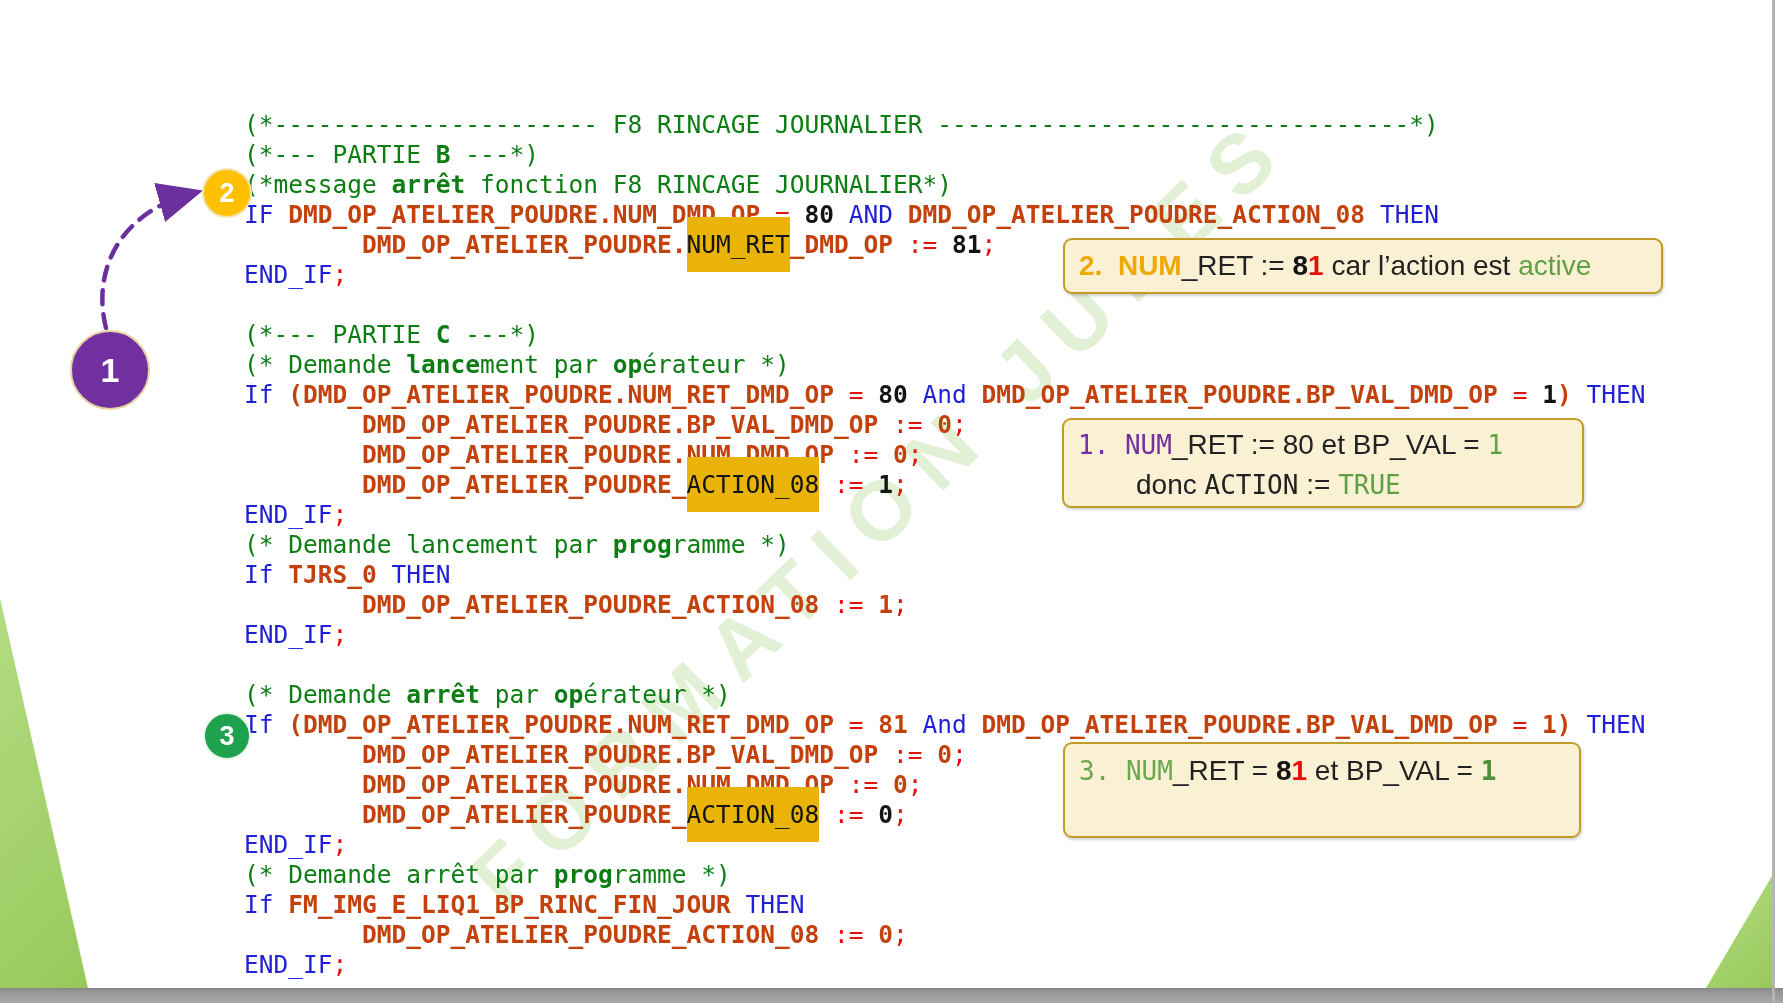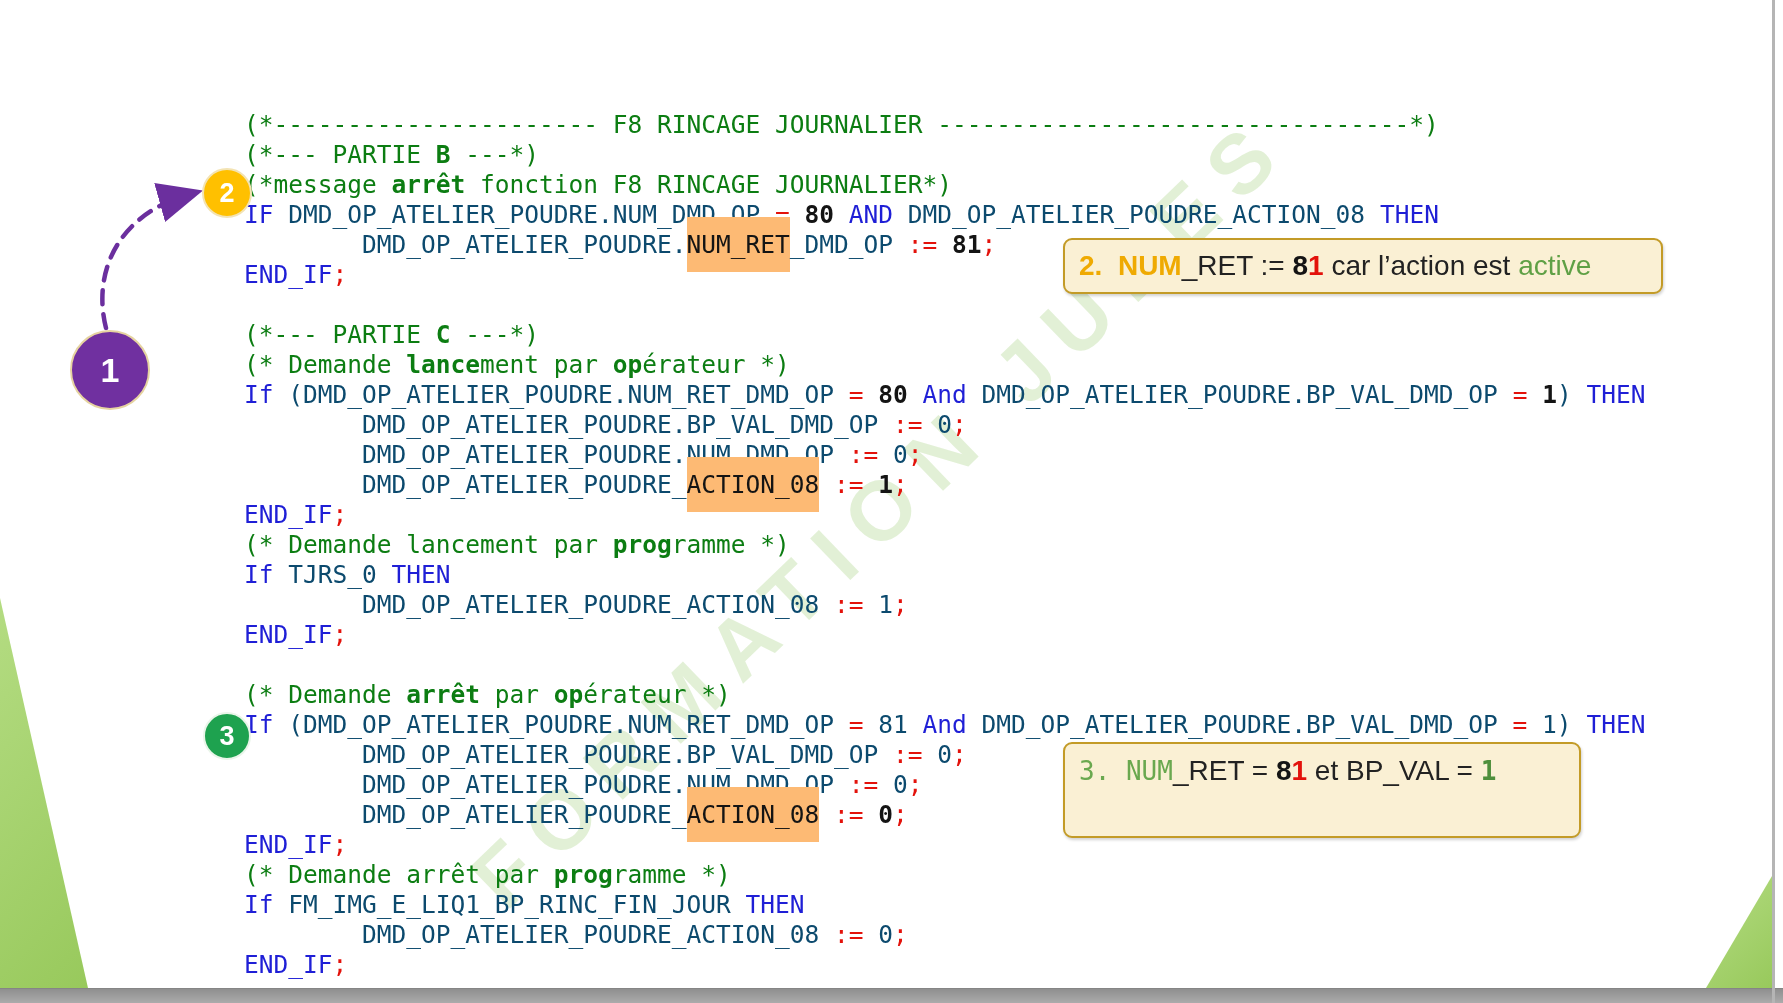--- a/index.html
+++ b/index.html
@@ -25,22 +25,22 @@
   .code{
     position:absolute; left:244px; top:110px; z-index:2; margin:0;
     font-family:"DejaVu Sans Mono", monospace; font-size:24.5px;
   }
   .code-line{height:30px; line-height:30px; white-space:pre;}
   .s-c {color:#0c7d12;}
   .s-cb{color:#0c7d12; font-weight:bold;}
   .s-k {color:#1f1fd6;}
   .s-o {color:#e3120b;}
   .s-n {color:#141414; font-weight:bold;}
-  .s-t {color:#0c4a6e;}
-  .s-h {color:#141414; background:#fdba74; padding:13px 0;}
+  .s-t {color:#c2410c;font-weight:bold;}
+  .s-h {color:#141414; background:#eab308; padding:13px 0;}
   
   .callout{
     position:absolute; z-index:3; background:#faf0d4; border:2.5px solid #c39b27;
     border-radius:9px; box-shadow:1px 2px 3px rgba(0,0,0,0.18);
     font-size:28px; color:#222; padding:18px 14px; box-sizing:border-box;
   }
   .callout .line{line-height:40px; white-space:pre;}
   .callout .line2{padding-left:58px;}
   .callout-2{left:1063px; top:238px; width:600px; height:56px; display:flex; align-items:center;}
   .callout-1{left:1062px; top:418px; width:522px; height:90px; padding-top:5px;}
@@ -81,20 +81,24 @@
   <div class="tri tri-left"></div>
   <div class="tri tri-right"></div>
   <div class="watermark">FORMATION JULES</div>
 
 
   <pre class="code"><div class="code-line"><span class="s-c">(*---------------------- F8 RINCAGE JOURNALIER --------------------------------*)</span></div><div class="code-line"><span class="s-c">(*--- PARTIE </span><span class="s-cb">B</span><span class="s-c"> ---*)</span></div><div class="code-line"><span class="s-c">(*message </span><span class="s-cb">arrêt</span><span class="s-c"> fonction F8 RINCAGE JOURNALIER*)</span></div><div class="code-line"><span class="s-k">IF</span><span class="s-t"> DMD_OP_ATELIER_POUDRE.NUM_DMD_OP </span><span class="s-o">=</span><span class="s-t"> </span><span class="s-n">80</span><span class="s-t"> </span><span class="s-k">AND</span><span class="s-t"> DMD_OP_ATELIER_POUDRE_ACTION_08 </span><span class="s-k">THEN</span></div><div class="code-line"><span class="s-t">        DMD_OP_ATELIER_POUDRE.</span><span class="s-h">NUM_RET</span><span class="s-t">_DMD_OP </span><span class="s-o">:=</span><span class="s-t"> </span><span class="s-n">81</span><span class="s-o">;</span></div><div class="code-line"><span class="s-k">END_IF</span><span class="s-o">;</span></div><div class="code-line"></div><div class="code-line"><span class="s-c">(*--- PARTIE </span><span class="s-cb">C</span><span class="s-c"> ---*)</span></div><div class="code-line"><span class="s-c">(* Demande </span><span class="s-cb">lance</span><span class="s-c">ment par </span><span class="s-cb">op</span><span class="s-c">érateur *)</span></div><div class="code-line"><span class="s-k">If</span><span class="s-t"> (DMD_OP_ATELIER_POUDRE.NUM_RET_DMD_OP </span><span class="s-o">=</span><span class="s-t"> </span><span class="s-n">80</span><span class="s-t"> </span><span class="s-k">And</span><span class="s-t"> DMD_OP_ATELIER_POUDRE.BP_VAL_DMD_OP </span><span class="s-o">=</span><span class="s-t"> </span><span class="s-n">1</span><span class="s-t">) </span><span class="s-k">THEN</span></div><div class="code-line"><span class="s-t">        DMD_OP_ATELIER_POUDRE.BP_VAL_DMD_OP </span><span class="s-o">:=</span><span class="s-t"> 0</span><span class="s-o">;</span></div><div class="code-line"><span class="s-t">        DMD_OP_ATELIER_POUDRE.NUM_DMD_OP </span><span class="s-o">:=</span><span class="s-t"> 0</span><span class="s-o">;</span></div><div class="code-line"><span class="s-t">        DMD_OP_ATELIER_POUDRE_</span><span class="s-h">ACTION_08</span><span class="s-t"> </span><span class="s-o">:=</span><span class="s-t"> </span><span class="s-n">1</span><span class="s-o">;</span></div><div class="code-line"><span class="s-k">END_IF</span><span class="s-o">;</span></div><div class="code-line"><span class="s-c">(* Demande lancement par </span><span class="s-cb">prog</span><span class="s-c">ramme *)</span></div><div class="code-line"><span class="s-k">If</span><span class="s-t"> TJRS_0 </span><span class="s-k">THEN</span></div><div class="code-line"><span class="s-t">        DMD_OP_ATELIER_POUDRE_ACTION_08 </span><span class="s-o">:=</span><span class="s-t"> 1</span><span class="s-o">;</span></div><div class="code-line"><span class="s-k">END_IF</span><span class="s-o">;</span></div><div class="code-line"></div><div class="code-line"><span class="s-c">(* Demande </span><span class="s-cb">arrêt</span><span class="s-c"> par </span><span class="s-cb">op</span><span class="s-c">érateur *)</span></div><div class="code-line"><span class="s-k">If</span><span class="s-t"> (DMD_OP_ATELIER_POUDRE.NUM_RET_DMD_OP </span><span class="s-o">=</span><span class="s-t"> 81 </span><span class="s-k">And</span><span class="s-t"> DMD_OP_ATELIER_POUDRE.BP_VAL_DMD_OP </span><span class="s-o">=</span><span class="s-t"> 1) </span><span class="s-k">THEN</span></div><div class="code-line"><span class="s-t">        DMD_OP_ATELIER_POUDRE.BP_VAL_DMD_OP </span><span class="s-o">:=</span><span class="s-t"> 0</span><span class="s-o">;</span></div><div class="code-line"><span class="s-t">        DMD_OP_ATELIER_POUDRE.NUM_DMD_OP </span><span class="s-o">:=</span><span class="s-t"> 0</span><span class="s-o">;</span></div><div class="code-line"><span class="s-t">        DMD_OP_ATELIER_POUDRE_</span><span class="s-h">ACTION_08</span><span class="s-t"> </span><span class="s-o">:=</span><span class="s-t"> </span><span class="s-n">0</span><span class="s-o">;</span></div><div class="code-line"><span class="s-k">END_IF</span><span class="s-o">;</span></div><div class="code-line"><span class="s-c">(* Demande arrêt par </span><span class="s-cb">prog</span><span class="s-c">ramme *)</span></div><div class="code-line"><span class="s-k">If</span><span class="s-t"> FM_IMG_E_LIQ1_BP_RINC_FIN_JOUR </span><span class="s-k">THEN</span></div><div class="code-line"><span class="s-t">        DMD_OP_ATELIER_POUDRE_ACTION_08 </span><span class="s-o">:=</span><span class="s-t"> 0</span><span class="s-o">;</span></div><div class="code-line"><span class="s-k">END_IF</span><span class="s-o">;</span></div></pre>
 
   <div class="callout callout-2">
     <div class="line"><span class="s-amb">2.</span><span class="s-p">  </span><span class="s-amb">NUM</span><span class="s-p">_RET := </span><span class="s-bb">8</span><span class="s-rb">1</span><span class="s-p"> car l’action est </span><span class="s-g2">active</span></div>
   </div>
+  <div class="callout callout-1">
+    <div class="line"><span class="s-pm">1. NUM</span><span class="s-p">_RET := 80 et BP_VAL = </span><span class="s-gm">1</span></div>
+    <div class="line line2"><span class="s-p">donc </span><span class="s-m">ACTION</span><span class="s-p"> := </span><span class="s-gm">TRUE</span></div>
+  </div>
   <div class="callout callout-3">
     <div class="line"><span class="s-g3">3. NUM</span><span class="s-p">_RET = </span><span class="s-bb">8</span><span class="s-rb">1</span><span class="s-p"> et BP_VAL = </span><span class="s-gb">1</span></div>
   </div>
 
   <div class="marker marker-1">1</div>
   <div class="marker marker-2">2</div>
   <div class="marker marker-3">3</div>
 
   <svg class="arrow-svg" width="1783" height="1003" viewBox="0 0 1783 1003">
     <defs>

